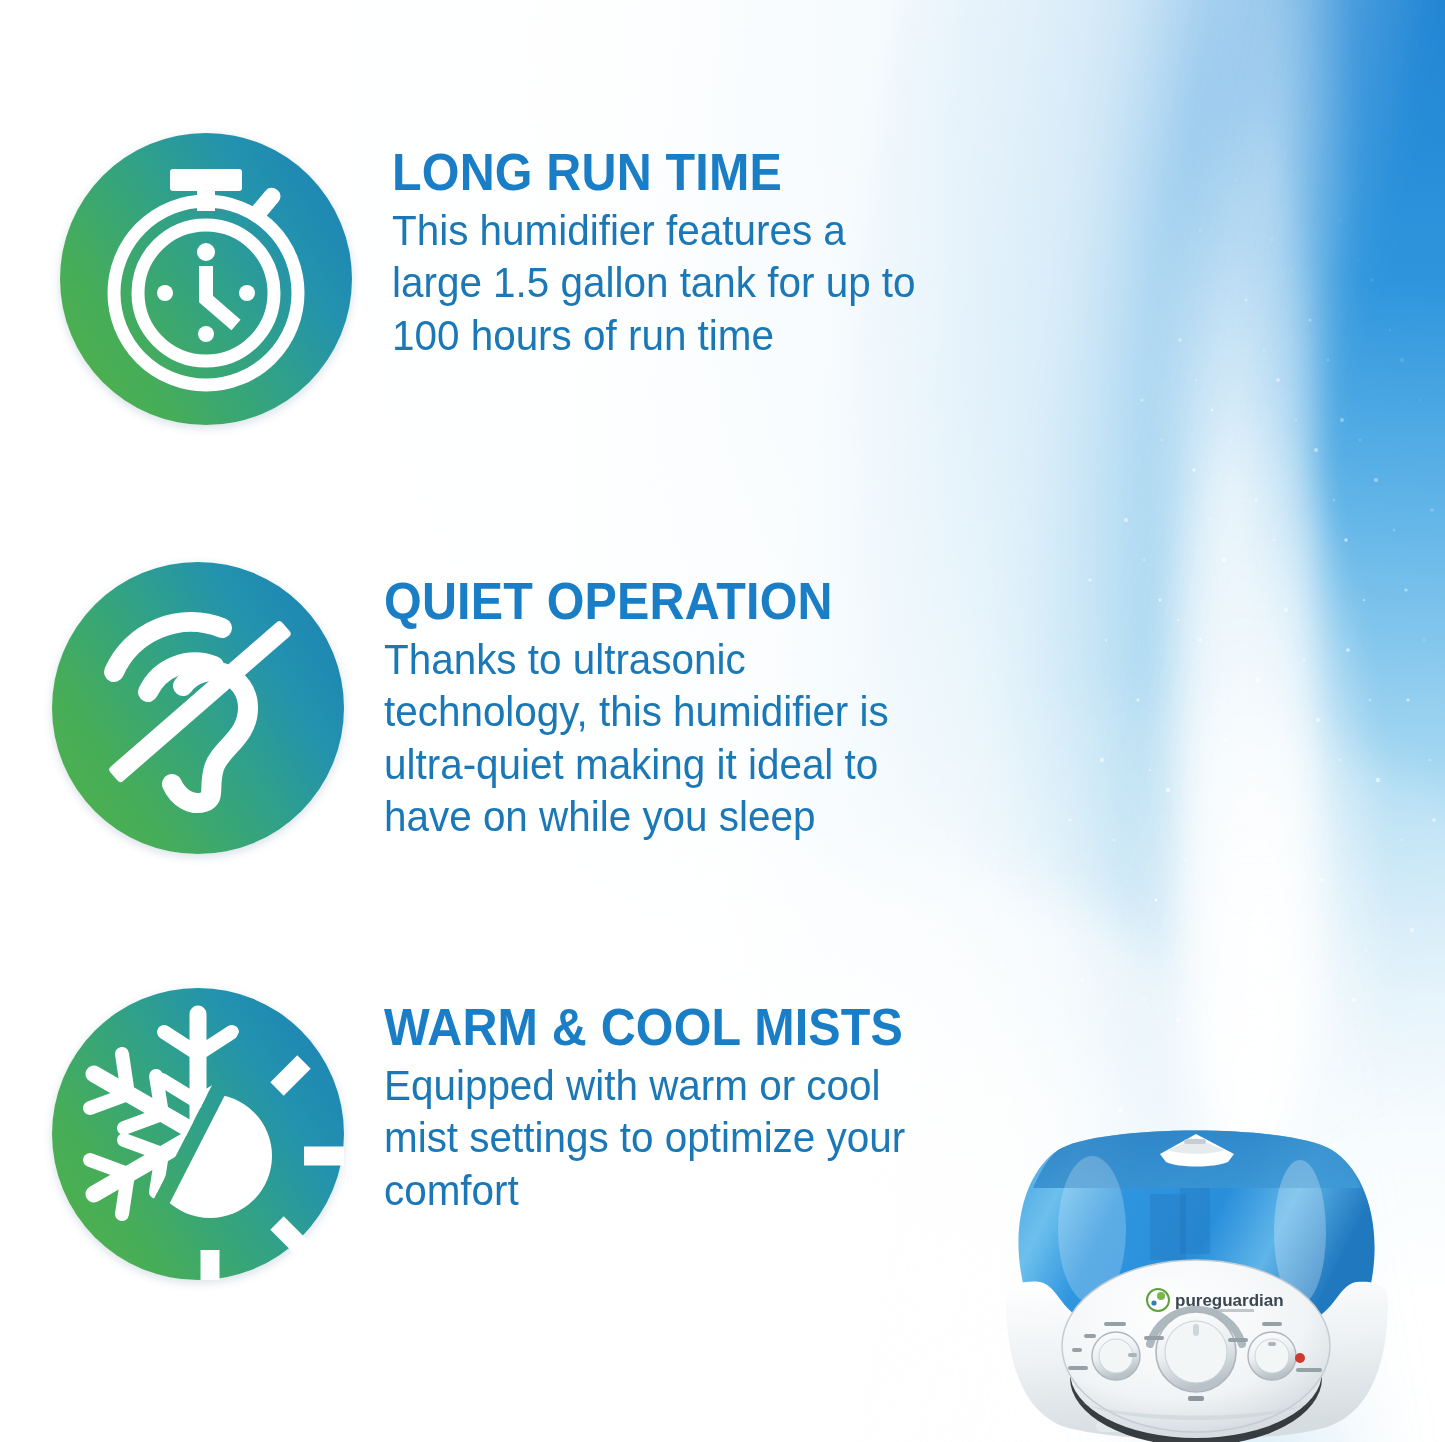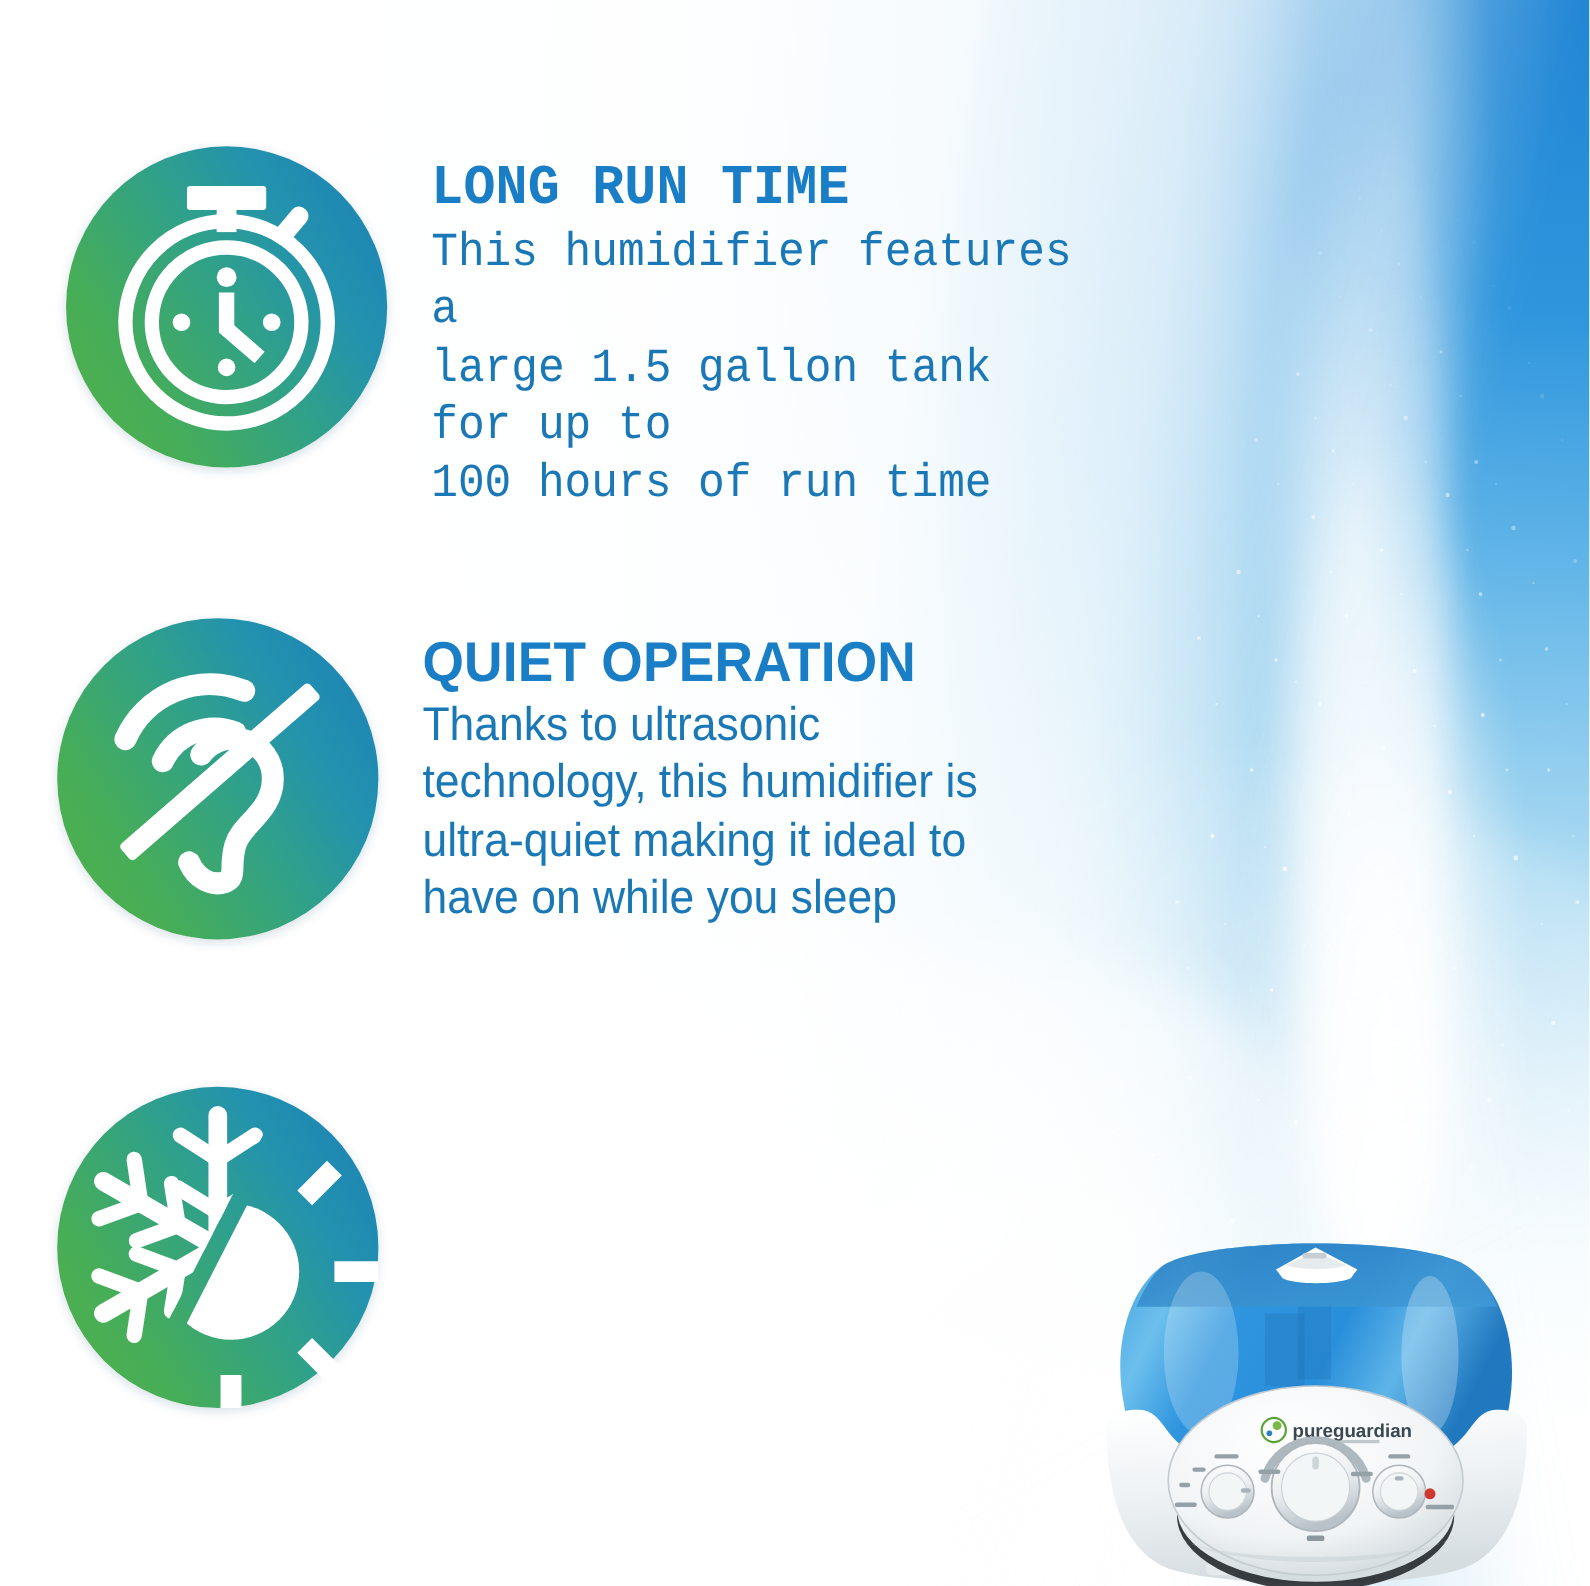--- a/index.html
+++ b/index.html
@@ -69,21 +69,21 @@
     box-shadow:0 3px 10px rgba(20,70,110,.17);}
   .icon-circle svg{position:absolute;inset:0;width:100%;height:100%;}
 
   .ftext{margin-left:40px;padding-top:14px;width:620px;}
   .fhead{color:#1a7ec6;font-weight:bold;font-size:51px;line-height:1.0;
     letter-spacing:.2px;margin:0 0 6px 0;white-space:nowrap;
     transform:scaleX(.95);transform-origin:left center;}
   .fbody{color:#1b78b7;font-size:43px;line-height:1.22;margin:0;
     transform:scaleX(.94);transform-origin:left center;}
 
-  #f1{left:60px;top:133px;font-family:Liberation Mono, monospace;}
+  #f1{left:60px;top:133px;}
   #f2{left:52px;top:562px;}
   #f3{left:52px;top:988px;}
   #f1 .ftext{width:640px;}
   #f2 .ftext{width:640px;}
   #f3 .ftext{width:640px;}
 
   
   #humidifier{position:absolute;left:1000px;top:1110px;width:393px;height:332px;}
   #humidifier svg{width:100%;height:100%;display:block;}
 </style>
@@ -349,20 +349,28 @@
               <line x1="225" y1="101" x2="252" y2="74"></line>
               <line x1="225" y1="235" x2="252" y2="262"></line>
               <line x1="91" y1="235" x2="64" y2="262"></line>
             </g>
           </g>
 
           <line x1="246" y1="38" x2="64" y2="286" stroke="#2a9f8e" stroke-width="15" opacity="0"></line>
         </svg>
       </div>
     </div>
+    <div class="ftext">
+      <div class="fhead">WARM &amp; COOL MISTS</div>
+      <div class="fbody">
+        <div>Equipped with warm or cool</div>
+        <div>mist settings to optimize your</div>
+        <div>comfort</div>
+      </div>
+    </div>
   </div>
 
   <div id="humidifier">
     <svg viewBox="0 0 393 332" aria-hidden="true">
       <defs>
         <linearGradient id="tankG" x1="0" y1="0" x2="1" y2="0.3">
           <stop offset="0" stop-color="#3f9fe0"></stop>
           <stop offset="0.18" stop-color="#6dc0ec"></stop>
           <stop offset="0.35" stop-color="#2f95df"></stop>
           <stop offset="0.62" stop-color="#2a8fdb"></stop>

